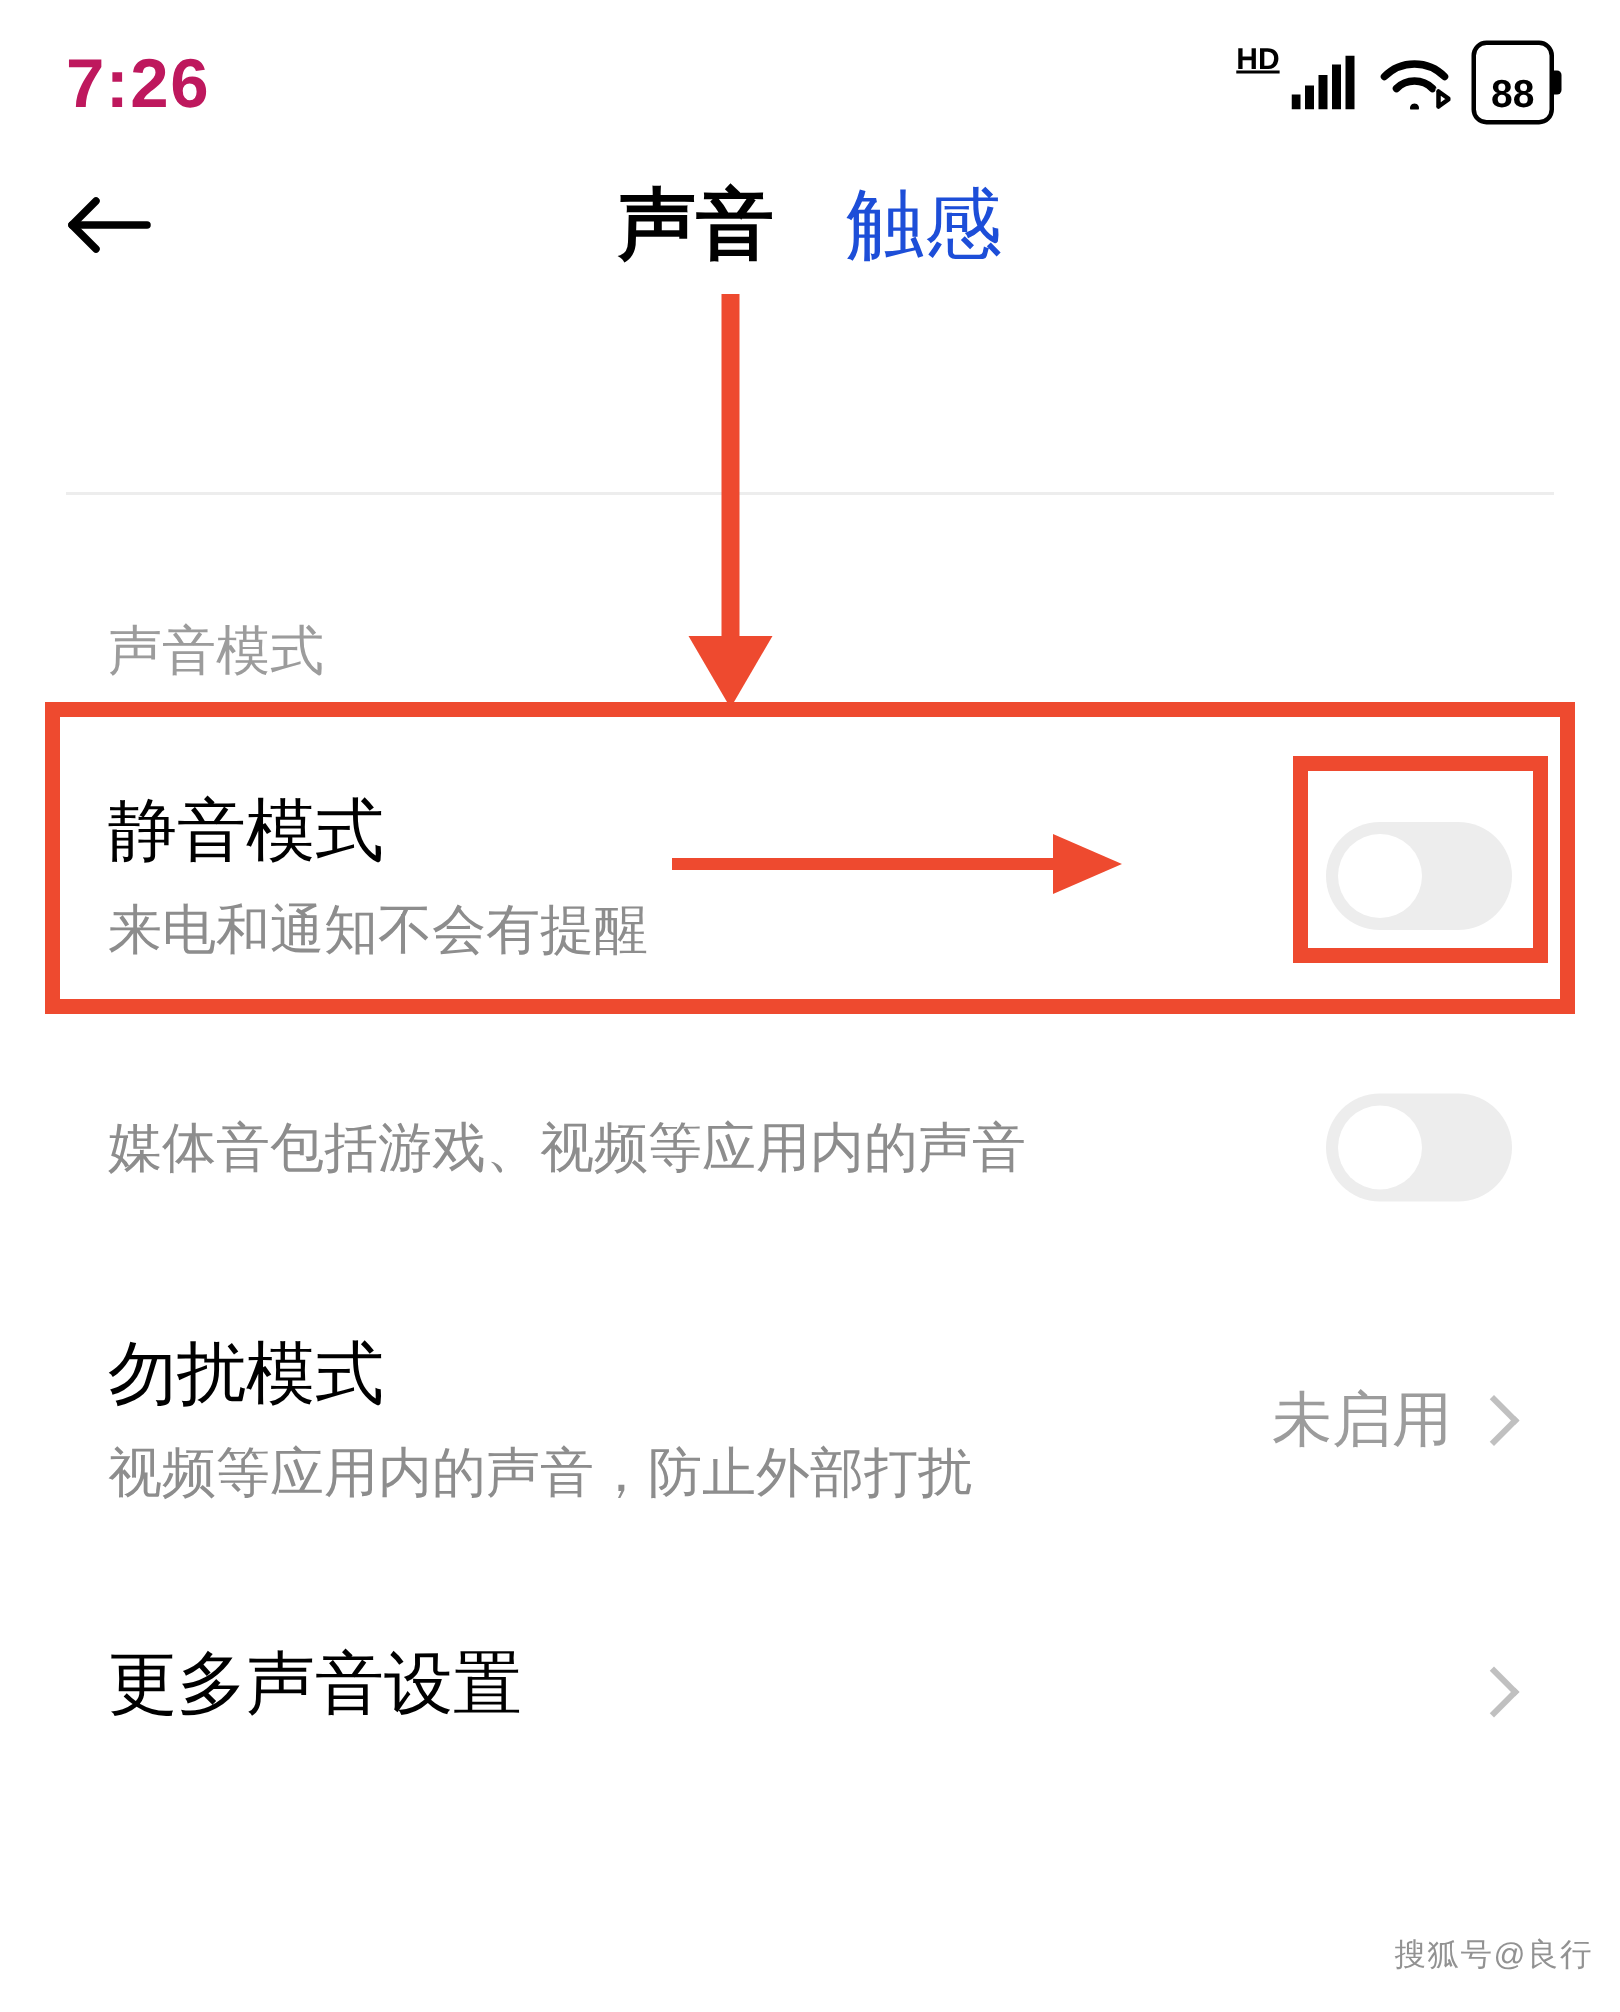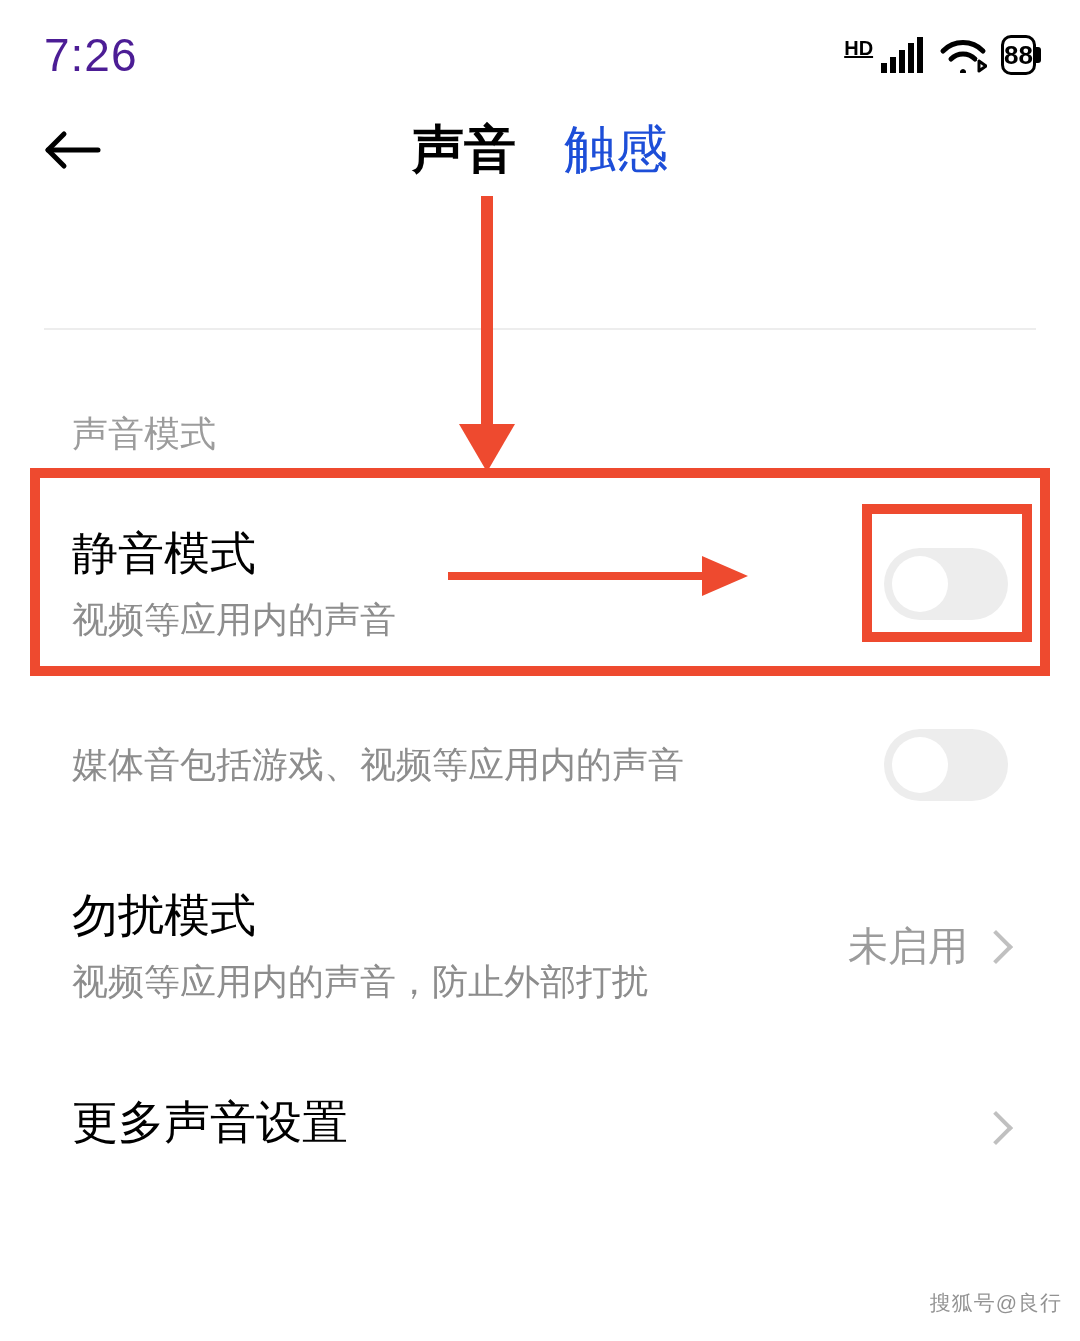--- a/index.html
+++ b/index.html
@@ -14,48 +14,48 @@
     
     .status-bar {
       display: flex;
       justify-content: space-between;
       align-items: center;
       padding: 28px 44px 8px 44px;
       height: 90px;
     }
     .status-time {
       font-size: 46px;
-      font-weight: 400;
-      color: #4c1d95;
+      font-weight: 700;
+      color: #be185d;
       letter-spacing: 1px;
     }
     .status-right {
       display: flex;
       align-items: center;
       gap: 14px;
     }
     .hd-label {
       font-size: 20px;
       font-weight: 700;
       color: #000;
       margin-right: -6px;
       align-self: flex-start;
       margin-top: 2px;
       text-decoration: underline;
     }
     .signal-icon svg { display: block; }
     .wifi-icon svg { display: block; }
     .battery {
       display: flex;
-      align-items: flex-start;
+      align-items: flex-end;
       border: 3px solid #000;
       border-radius: 10px;
-      padding: 2px 0;
-      position: relative;
-      height: 40px;
+      padding: 2px 10px;
+      position: relative;
+      height: 56px;
     }
     .battery::after {
       content: "";
       position: absolute;
       right: -8px;
       top: 50%;
       transform: translateY(-50%);
       width: 5px;
       height: 16px;
       background: #000;
@@ -237,21 +237,21 @@
   </div>
 </div>
 
 <div class="divider"></div>
 
 <div class="section-label">声音模式</div>
 
 <div class="row">
   <div class="row-text">
     <div class="row-title">静音模式</div>
-    <div class="row-sub">视频等应用内的声音</div>
+    <div class="row-sub">来电和通知不会有提醒</div>
   </div>
   <div class="row-right">
     <div class="toggle"></div>
   </div>
 </div>
 
 <div class="row">
   <div class="row-text">
     <div class="row-sub">媒体音包括游戏、视频等应用内的声音</div>
   </div>

